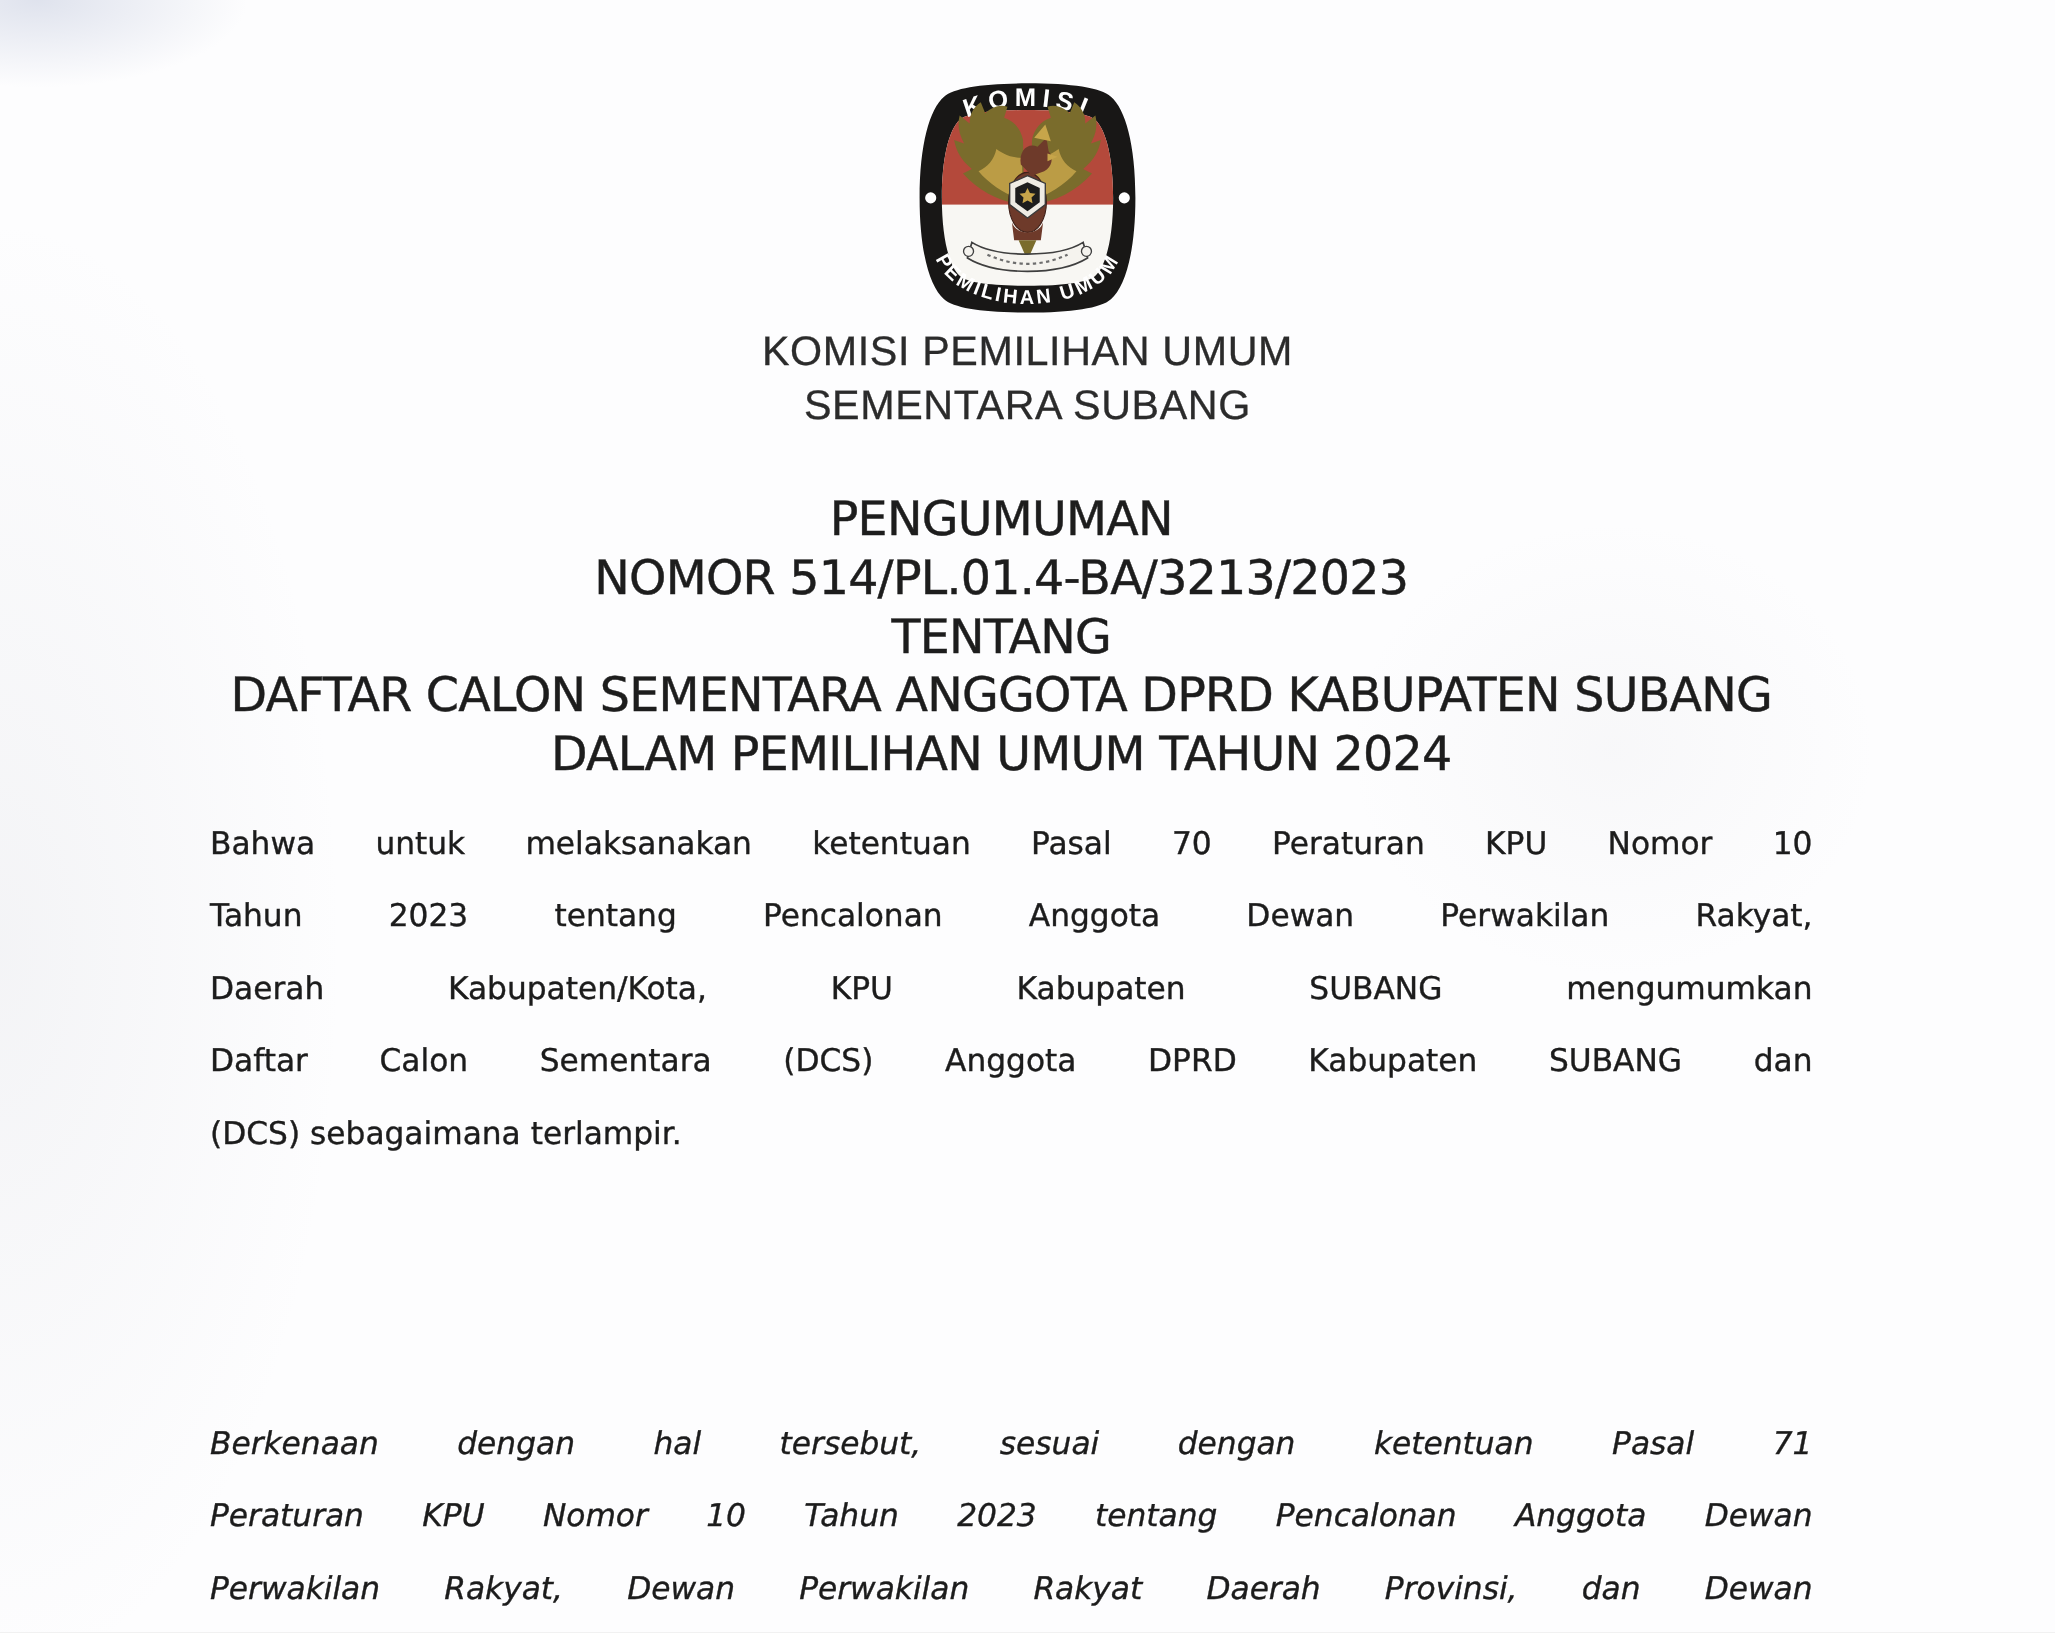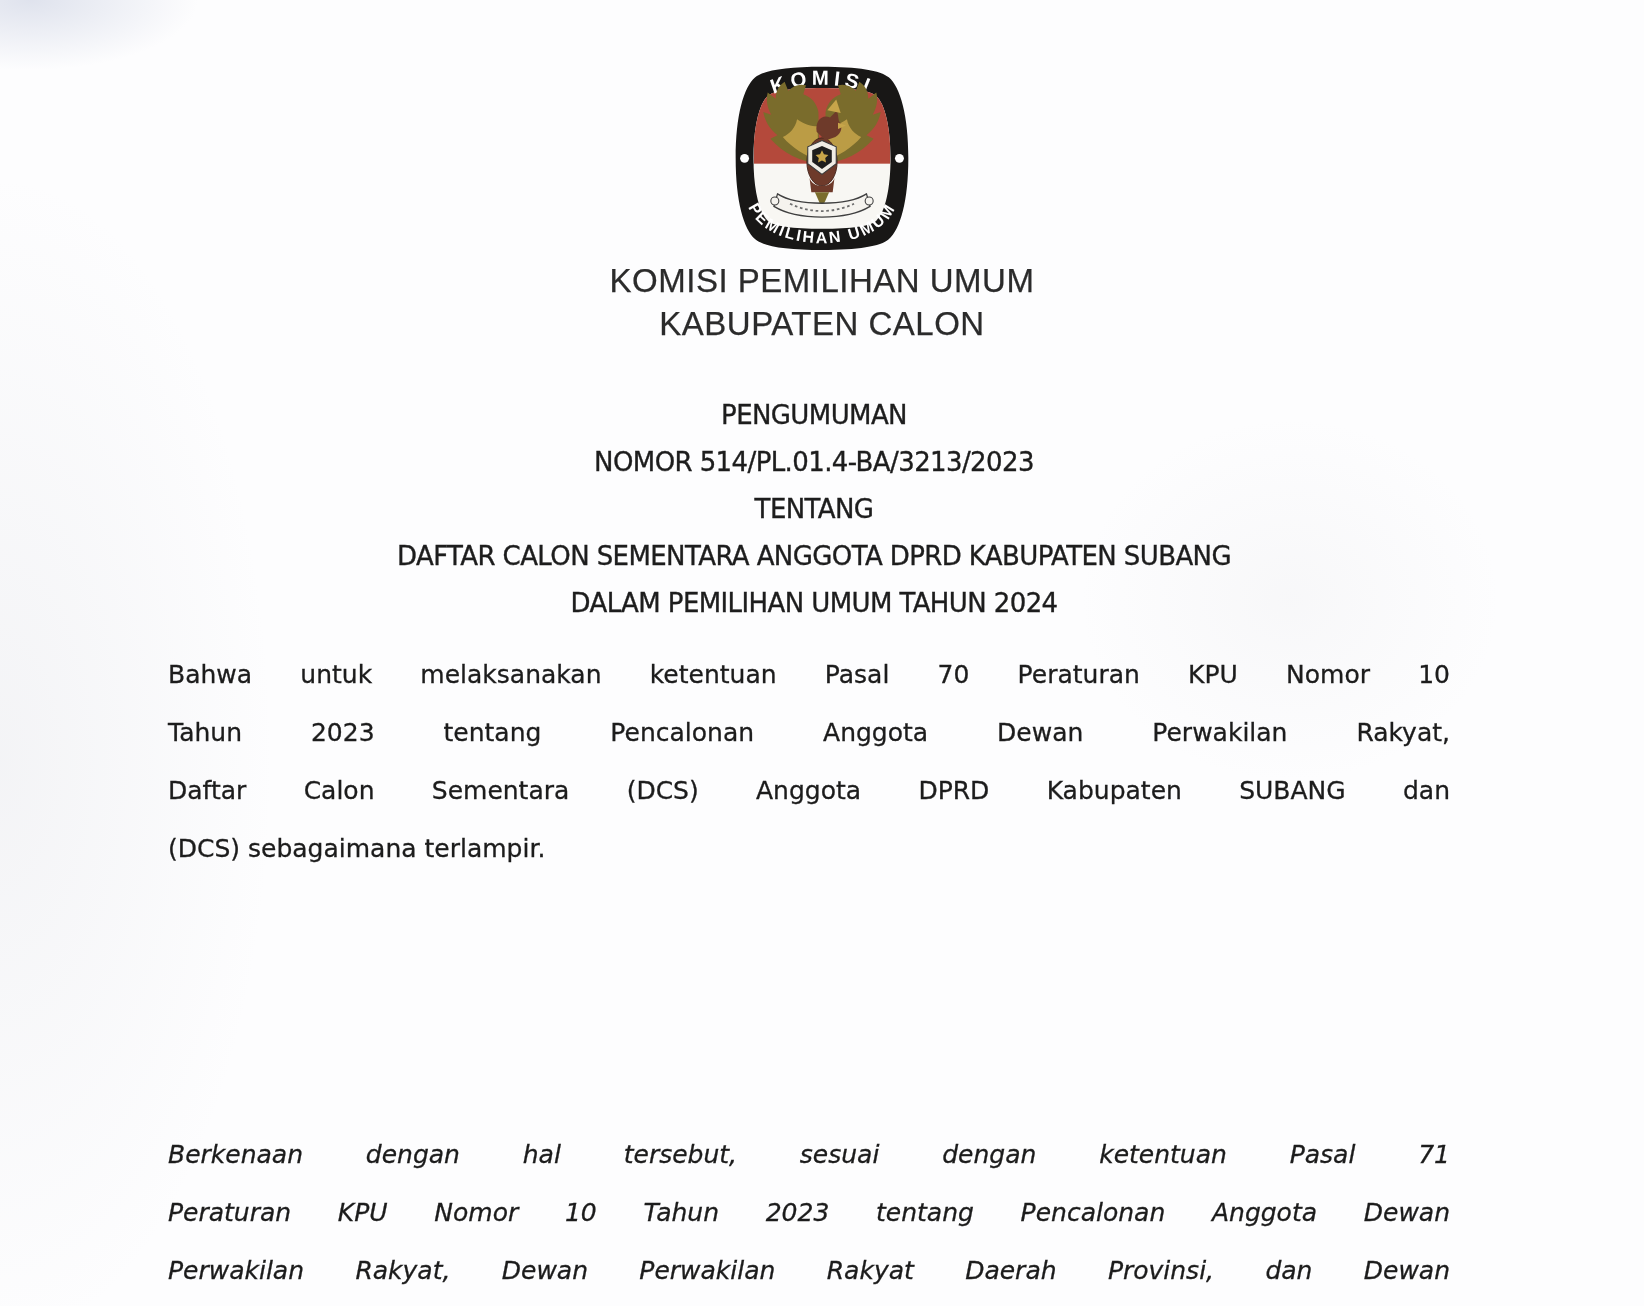--- a/index.html
+++ b/index.html
@@ -34,25 +34,25 @@
     font-size: 33px;
     line-height: 43px;
     color: #2b2b2b;
     letter-spacing: 0.5px;
     -webkit-text-stroke: 0.25px #2b2b2b;
   }
 
   .title-block {
     position: absolute;
     top: 392px;
-    left: 173px;
+    left: 160px;
     width: 1282px;
     text-align: center;
     font-family: "DejaVu Sans", sans-serif;
-    font-size: 26px;
+    font-size: 38px;
     line-height: 47px;
     letter-spacing: -0.6px;
     color: #1d1d1d;
     -webkit-text-stroke: 0.35px #1d1d1d;
   }
 
   .para {
     position: absolute;
     left: 168px;
     width: 1282px;
@@ -122,34 +122,35 @@
         <path d="M50 146 C72 160 128 160 150 146 L154 160 C128 176 72 176 46 160 Z" fill="#f5f3ee" stroke="#3f3f3f" stroke-width="1.5"></path>
         <circle cx="47" cy="154" r="4.5" fill="#f5f3ee" stroke="#3f3f3f" stroke-width="1.2"></circle>
         <circle cx="153" cy="154" r="4.5" fill="#f5f3ee" stroke="#3f3f3f" stroke-width="1.2"></circle>
         <path d="M64 157 C88 168 112 168 136 157" fill="none" stroke="#6d6d6d" stroke-width="2" stroke-dasharray="3 3"></path>
       </g>
     </svg>
   </div>
 
   <div class="org-header">
     <div>KOMISI PEMILIHAN UMUM</div>
-    <div>KABUPATEN CALON</div>
+    <div>SEMENTARA SUBANG</div>
   </div>
 
   <div class="title-block">
     <div>PENGUMUMAN</div>
     <div>NOMOR 514/PL.01.4-BA/3213/2023</div>
     <div>TENTANG</div>
     <div>DAFTAR CALON SEMENTARA ANGGOTA DPRD KABUPATEN SUBANG</div>
     <div>DALAM PEMILIHAN UMUM TAHUN 2024</div>
   </div>
 
   <div class="para p1">
     <div class="jl">Bahwa untuk melaksanakan ketentuan Pasal 70 Peraturan KPU Nomor 10</div>
     <div class="jl">Tahun 2023 tentang Pencalonan Anggota Dewan Perwakilan Rakyat,</div>
+    <div class="jl">Daerah Kabupaten/Kota, KPU Kabupaten SUBANG mengumumkan</div>
     <div class="jl">Daftar Calon Sementara (DCS) Anggota DPRD Kabupaten SUBANG dan</div>
     <div class="ll">(DCS) sebagaimana terlampir.</div>
   </div>
 
   <div class="para p2">
     <div class="jl">Berkenaan dengan hal tersebut, sesuai dengan ketentuan Pasal 71</div>
     <div class="jl">Peraturan KPU Nomor 10 Tahun 2023 tentang Pencalonan Anggota Dewan</div>
     <div class="jl">Perwakilan Rakyat, Dewan Perwakilan Rakyat Daerah Provinsi, dan Dewan</div>
   </div>
 

